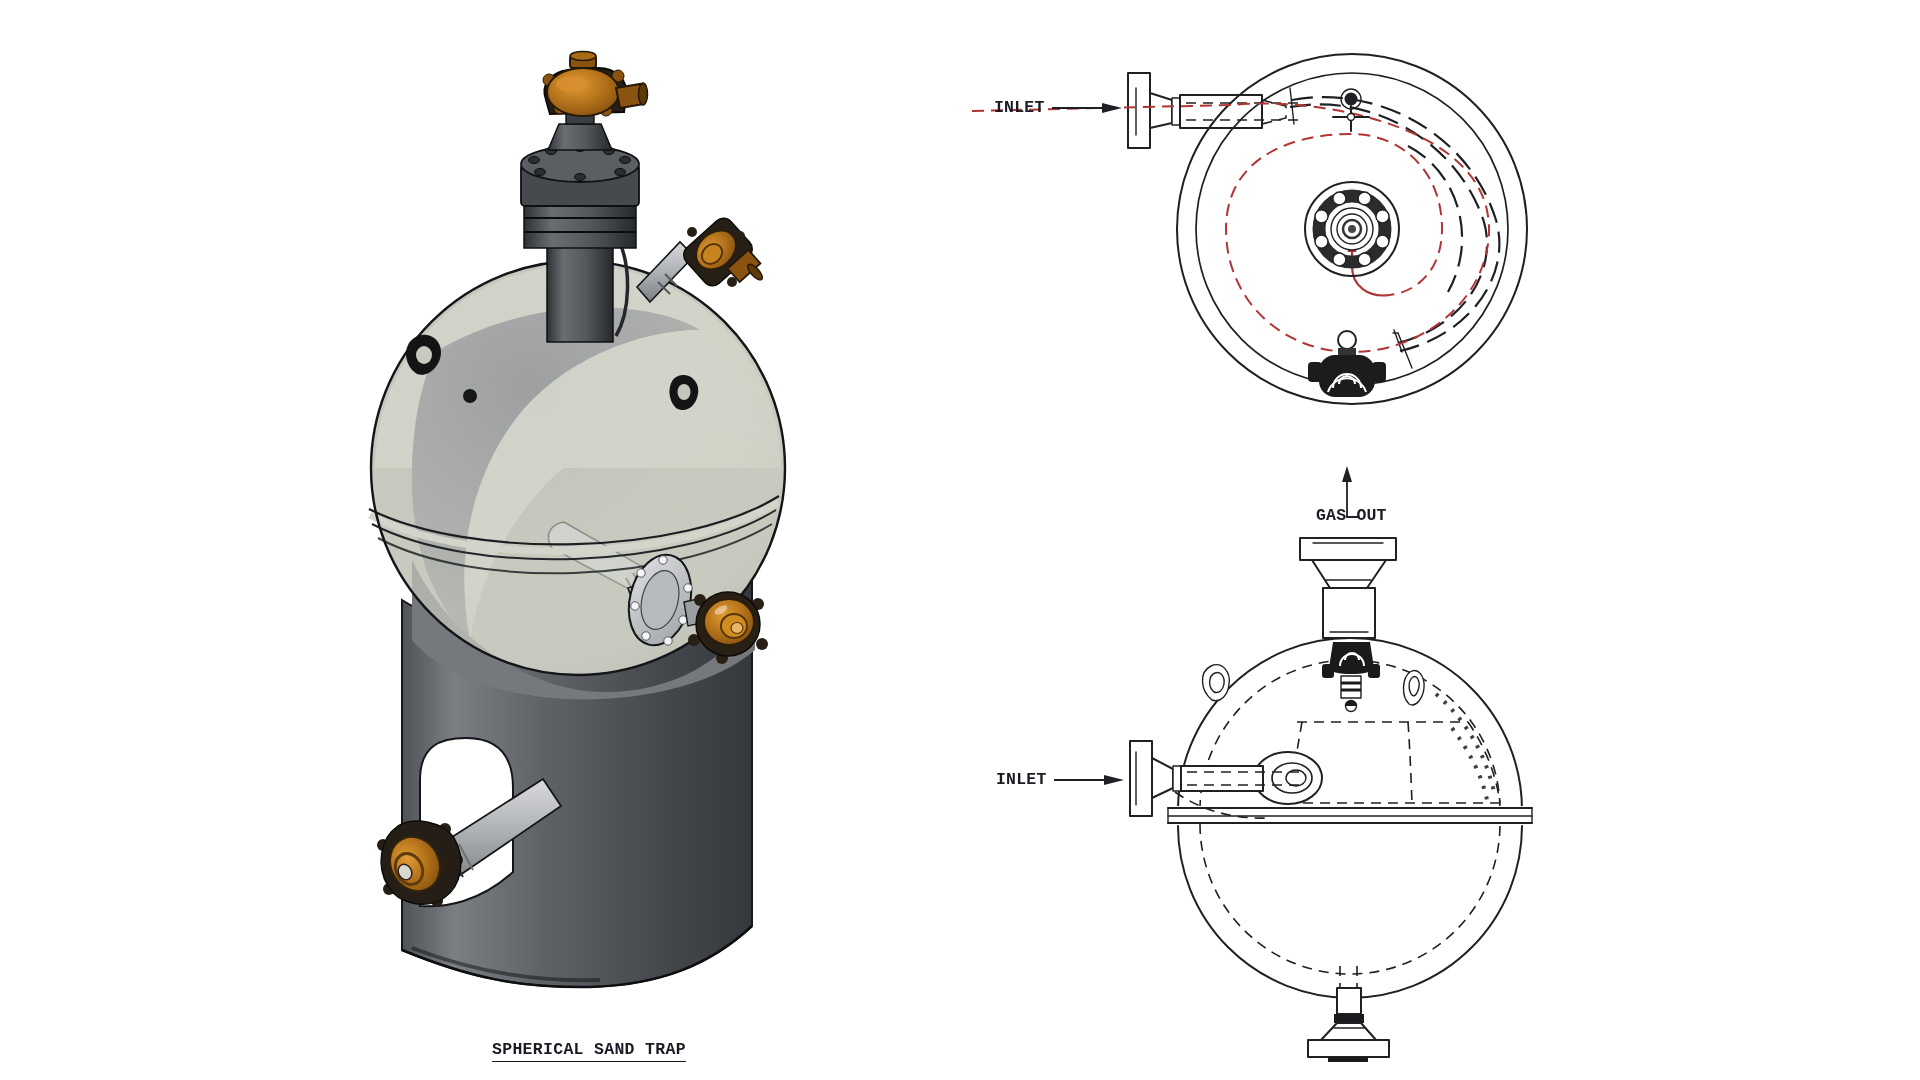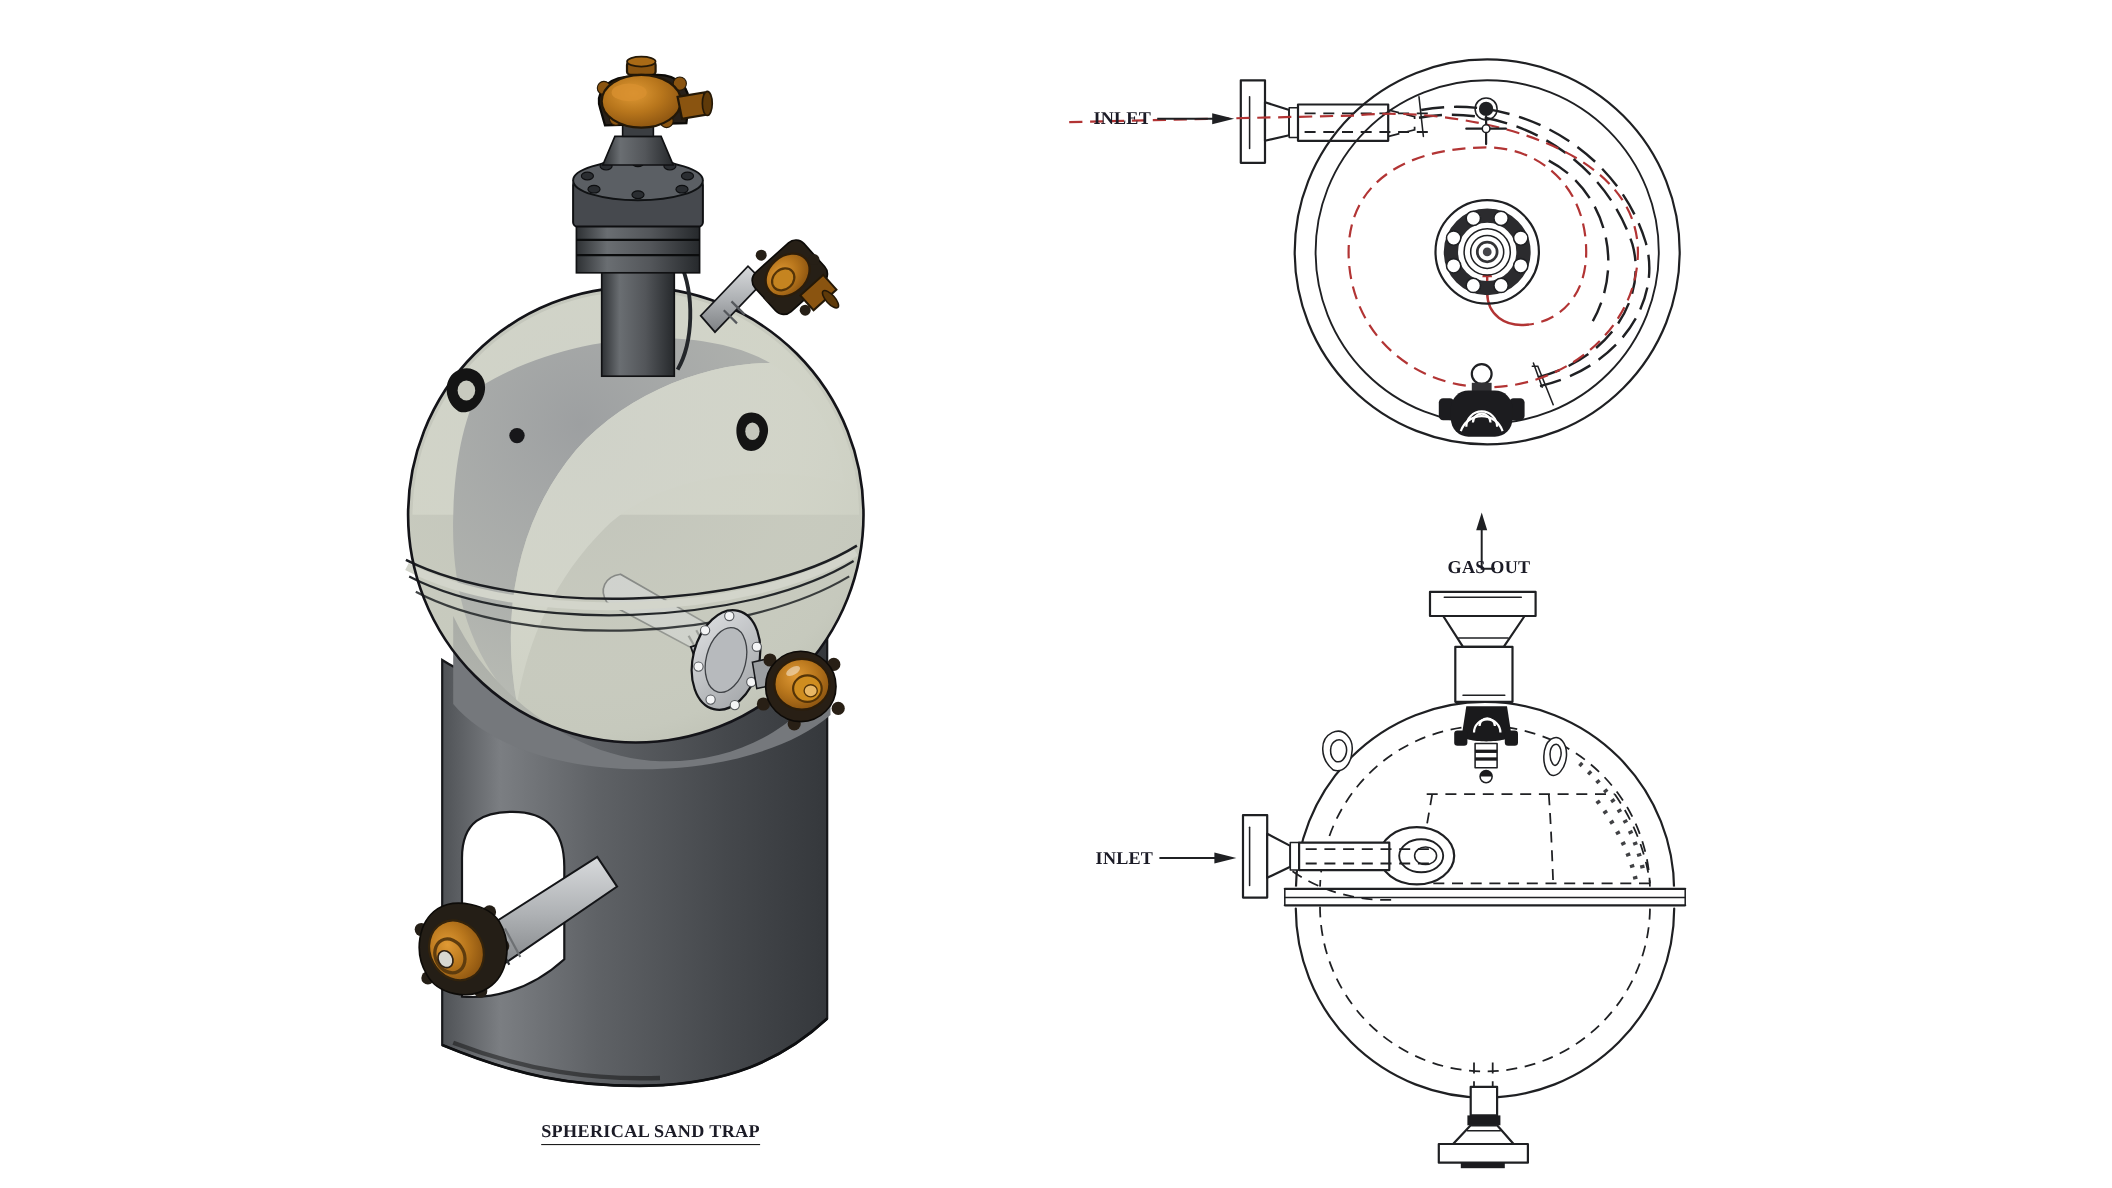--- a/index.html
+++ b/index.html
@@ -1,20 +1,20 @@
 <!DOCTYPE html>
 <html style="--line: #1f2023; --flow-path: #b23434; --valve-accent: #b26a16; --text: #1b1b26;"><head>
 <meta charset="utf-8">
 <style>
   :root{
     --line:#1f2023; --flow-path:#b23434; --text:#1b1b26; --valve-accent:#b26a16;
   }
   html,body{margin:0;padding:0;background:#fff;}
   .sheet{position:relative;width:1920px;height:1080px;background:#ffffff;overflow:hidden;
-         font-family:Liberation Serif, serif;}
+         font-family:Liberation Mono, monospace;}
   svg{position:absolute;left:0;top:0;}
   
   .s{stroke:var(--line);fill:none;stroke-width:2;stroke-linecap:round;}
   .sf{stroke:var(--line);fill:#ffffff;stroke-width:2;stroke-linejoin:round;}
   .thin{stroke-width:1.4;}
   .w1{stroke-width:1.7;}
   .d{stroke:var(--line);fill:none;stroke-width:1.6;stroke-dasharray:10 7;}
   .dl{stroke:var(--line);fill:none;stroke-width:2.2;stroke-dasharray:21 9;}
   .hatch{stroke:var(--line);fill:none;stroke-width:4;stroke-dasharray:3 8;opacity:.85;}
   .rd{stroke:var(--flow-path);fill:none;stroke-width:2;stroke-dasharray:12 7;}
@@ -377,16 +377,16 @@
     <g>
       <path d="M1359,517 L1347,517 L1347,480" fill="none" stroke="var(--line)" stroke-width="1.8"></path>
       <polygon points="1347,466 1342,482 1352,482" fill="var(--line)"></polygon>
     </g>
   </g>
 </svg>
 
   <div class="lbl" style="left:994px;top:98px;">INLET</div>
   <div class="lbl" style="left:996px;top:770px;">INLET</div>
   <div class="lbl" style="left:1316px;top:506px;">GAS OUT</div>
-  <div class="lbl" style="left:492px;top:1019px;">
+  <div class="lbl" style="left:492px;top:1040px;">
     <span class="caption">SPHERICAL SAND TRAP</span>
   </div>
 </div>
 
 </body></html>

